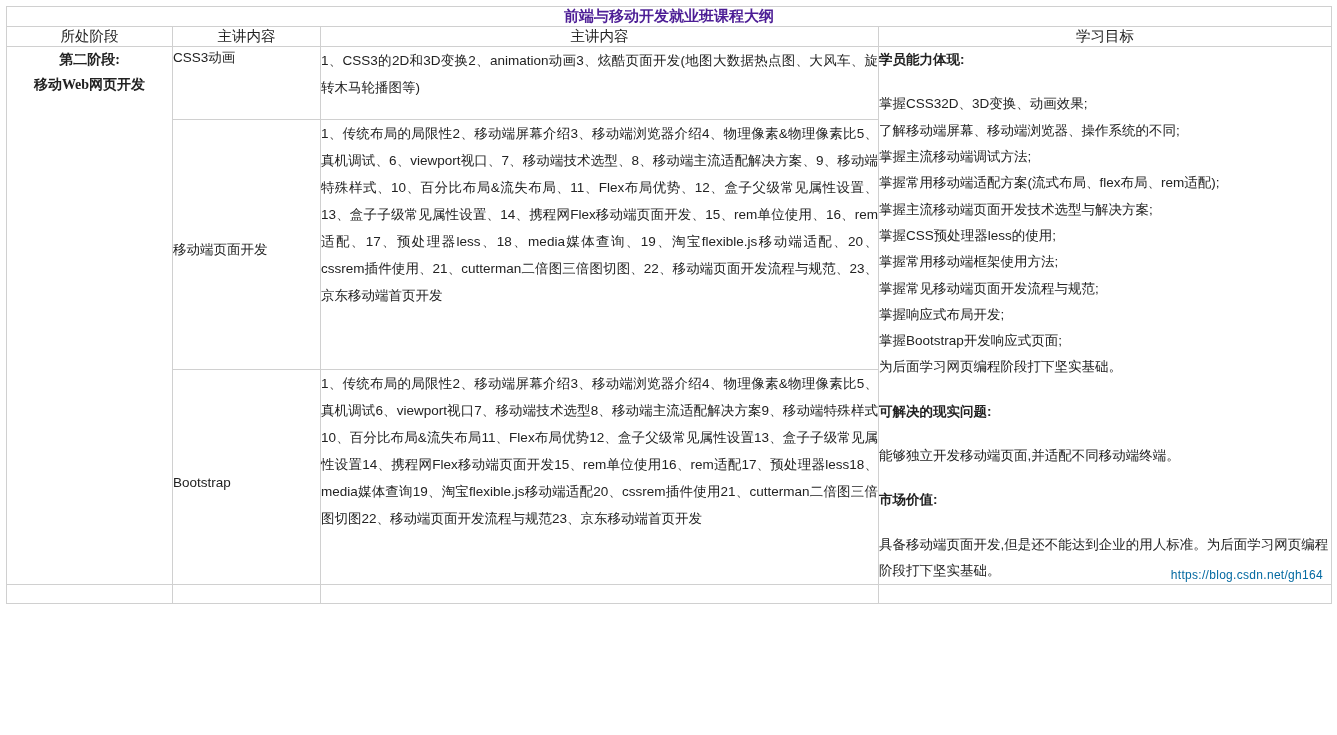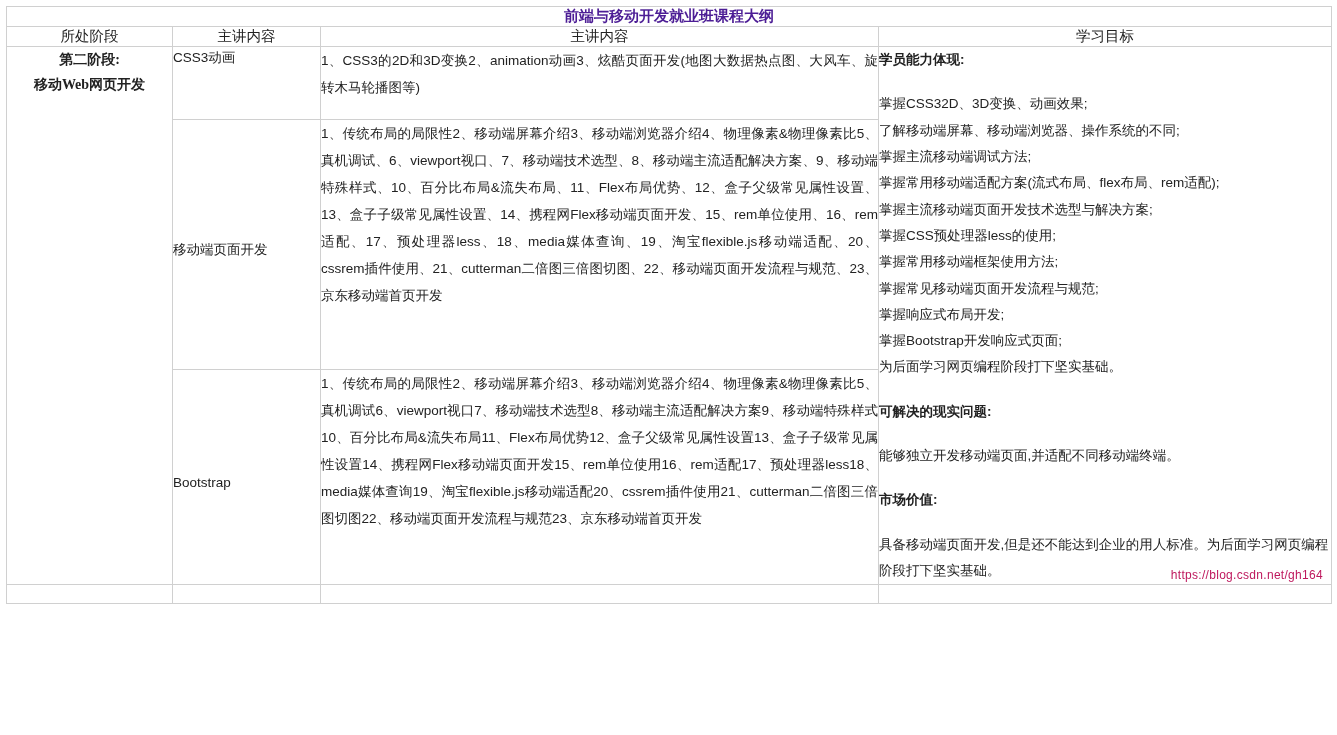--- a/index.html
+++ b/index.html
@@ -84,21 +84,21 @@
     height: 18px;
   }
   .goal-line {
     white-space: nowrap;
   }
   .watermark {
     position: absolute;
     right: 8px;
     bottom: 22px;
     font-size: 12px;
-    color: #be185d;
+    color: #0369a1;
     letter-spacing: 0.3px;
   }
   .last-row td {
     height: 18px;
   }
 </style>
 </head>
 <body>
 
 <div class="page">

